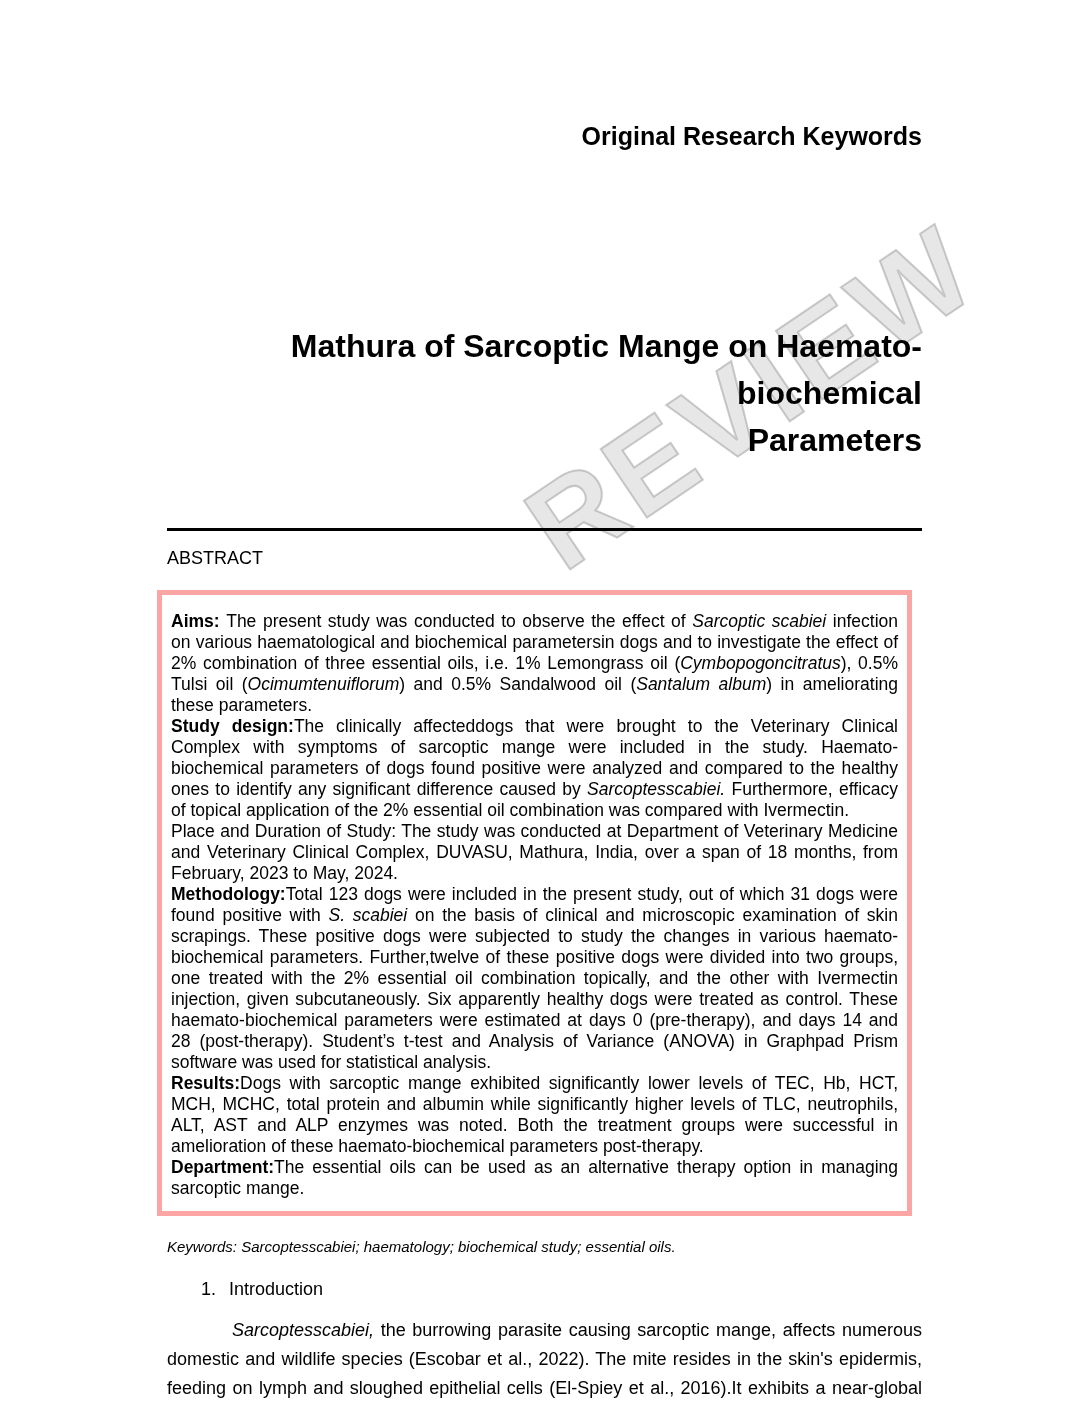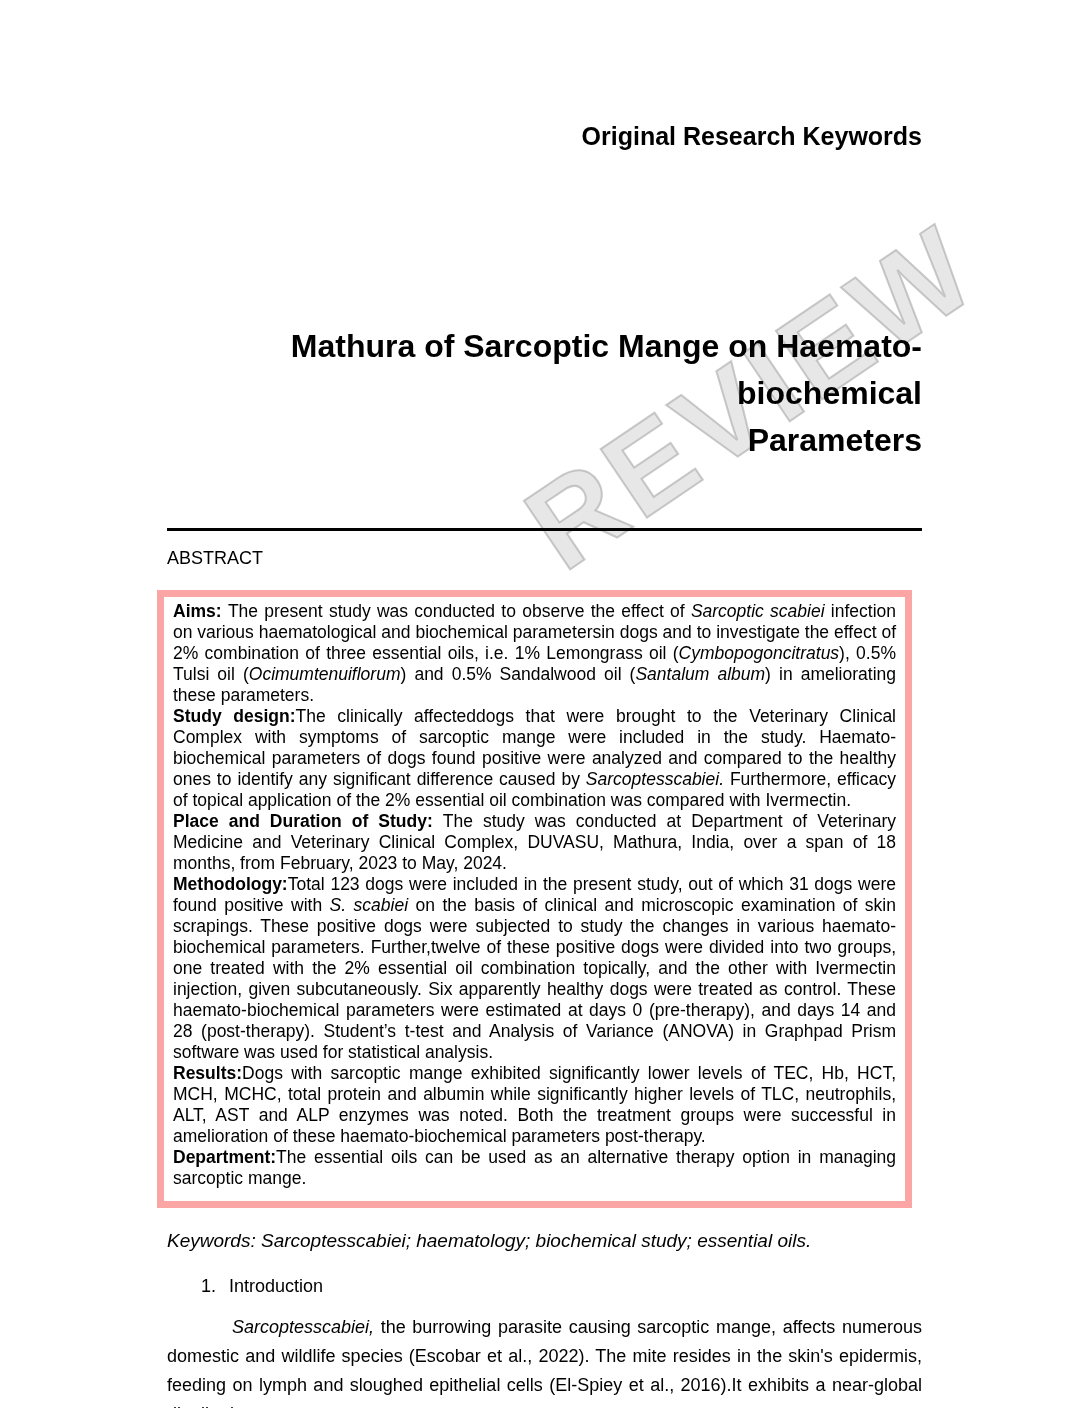--- a/index.html
+++ b/index.html
@@ -58,32 +58,32 @@
   }
   .abstract-heading {
     margin-top: 17px;
     font-size: 18px;
     font-weight: normal;
   }
   .abstract-box {
     margin-top: 21px;
     margin-left: -10px;
     margin-right: 10px;
-    border: 7px solid #fca5a5;
-    padding: 4px 9px 12px 9px;
+    border: 5px solid #fca5a5;
+    padding: 16px 9px 12px 9px;
   }
   .abs-sec {
     margin: 0;
     font-size: 17.5px;
     line-height: 21px;
     text-align: justify;
   }
   .keywords {
     margin: 22px 0 0 0;
-    font-size: 19px;
+    font-size: 15px;
     font-style: italic;
   }
   .intro-heading {
     margin-top: 24px;
     margin-left: 34px;
     font-size: 18px;
     font-weight: normal;
   }
   .intro-heading .num {
     display: inline-block;
@@ -110,21 +110,21 @@
 
     <h1 class="title"><span>Mathura of Sarcoptic Mange on Haemato-biochemical</span><br><span>Parameters</span></h1>
 
     <div class="rule"></div>
 
     <div class="abstract-heading">ABSTRACT</div>
 
     <div class="abstract-box">
       <p class="abs-sec"><span style="font-weight: bold;">Aims: </span><span>The present study was conducted to observe the effect of </span><span style="font-style: italic;">Sarcoptic scabiei</span><span> infection on various haematological and biochemical parametersin dogs and to investigate the effect of 2% combination of three essential oils, i.e. 1% Lemongrass oil (</span><span style="font-style: italic;">Cymbopogoncitratus</span><span>), 0.5% Tulsi oil (</span><span style="font-style: italic;">Ocimumtenuiflorum</span><span>) and 0.5% Sandalwood oil (</span><span style="font-style: italic;">Santalum album</span><span>) in ameliorating these parameters.</span></p>
       <p class="abs-sec"><span style="font-weight: bold;">Study design:</span><span>The clinically affecteddogs that were brought to the Veterinary Clinical Complex with symptoms of sarcoptic mange were included in the study. Haemato-biochemical parameters of dogs found positive were analyzed and compared to the healthy ones to identify any significant difference caused by </span><span style="font-style: italic;">Sarcoptesscabiei.</span><span> Furthermore, efficacy of topical application of the 2% essential oil combination was compared with Ivermectin.</span></p>
-      <p class="abs-sec"><span style="font-weight: bold; margin-top: 25px;">Place and Duration of Study: </span><span>The study was conducted at Department of Veterinary Medicine and Veterinary Clinical Complex, DUVASU, Mathura, India, over a span of 18 months, from February, 2023 to May, 2024.</span></p>
+      <p class="abs-sec"><span style="font-weight: normal; margin-top: 25px;">Place and Duration of Study: </span><span>The study was conducted at Department of Veterinary Medicine and Veterinary Clinical Complex, DUVASU, Mathura, India, over a span of 18 months, from February, 2023 to May, 2024.</span></p>
       <p class="abs-sec"><span style="font-weight: bold;">Methodology:</span><span>Total 123 dogs were included in the present study, out of which 31 dogs were found positive with </span><span style="font-style: italic;">S. scabiei</span><span> on the basis of clinical and microscopic examination of skin scrapings. These positive dogs were subjected to study the changes in various haemato-biochemical parameters. Further,twelve of these positive dogs were divided into two groups, one treated with the 2% essential oil combination topically, and the other with Ivermectin injection, given subcutaneously. Six apparently healthy dogs were treated as control. These haemato-biochemical parameters were estimated at days 0 (pre-therapy), and days 14 and 28 (post-therapy). Student’s t-test and Analysis of Variance (ANOVA) in Graphpad Prism software was used for statistical analysis.</span></p>
       <p class="abs-sec"><span style="font-weight: bold;">Results:</span><span>Dogs with sarcoptic mange exhibited significantly lower levels of TEC, Hb, HCT, MCH, MCHC, total protein and albumin while significantly higher levels of TLC, neutrophils, ALT, AST and ALP enzymes was noted. Both the treatment groups were successful in amelioration of these haemato-biochemical parameters post-therapy.</span></p>
       <p class="abs-sec"><span style="font-weight: bold;">Department:</span><span>The essential oils can be used as an alternative therapy option in managing sarcoptic mange.</span></p>
     </div>
 
     <p class="keywords">Keywords: Sarcoptesscabiei; haematology; biochemical study; essential oils.</p>
 
     <div class="intro-heading">
       <span class="num">1.</span><span>Introduction</span>
     </div>

